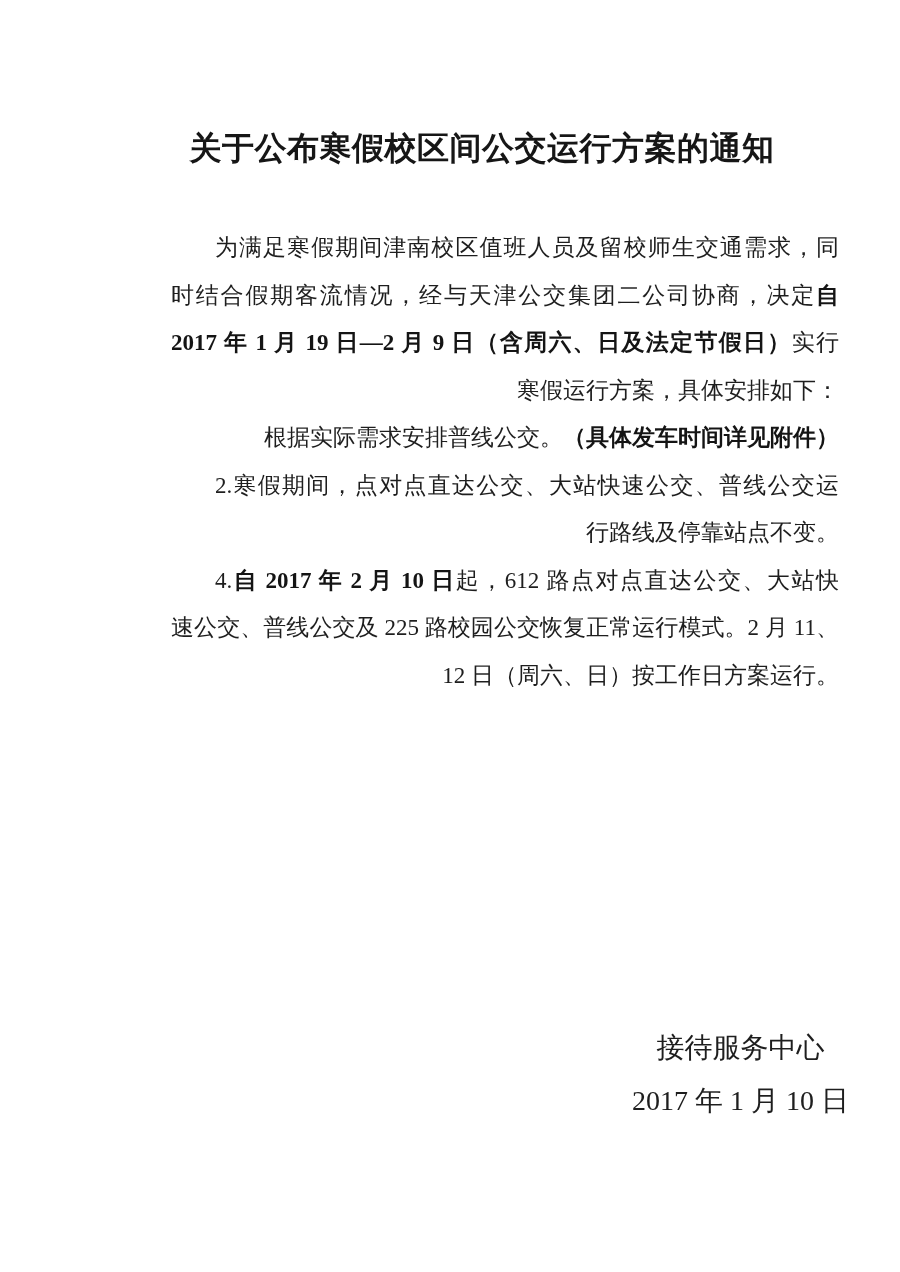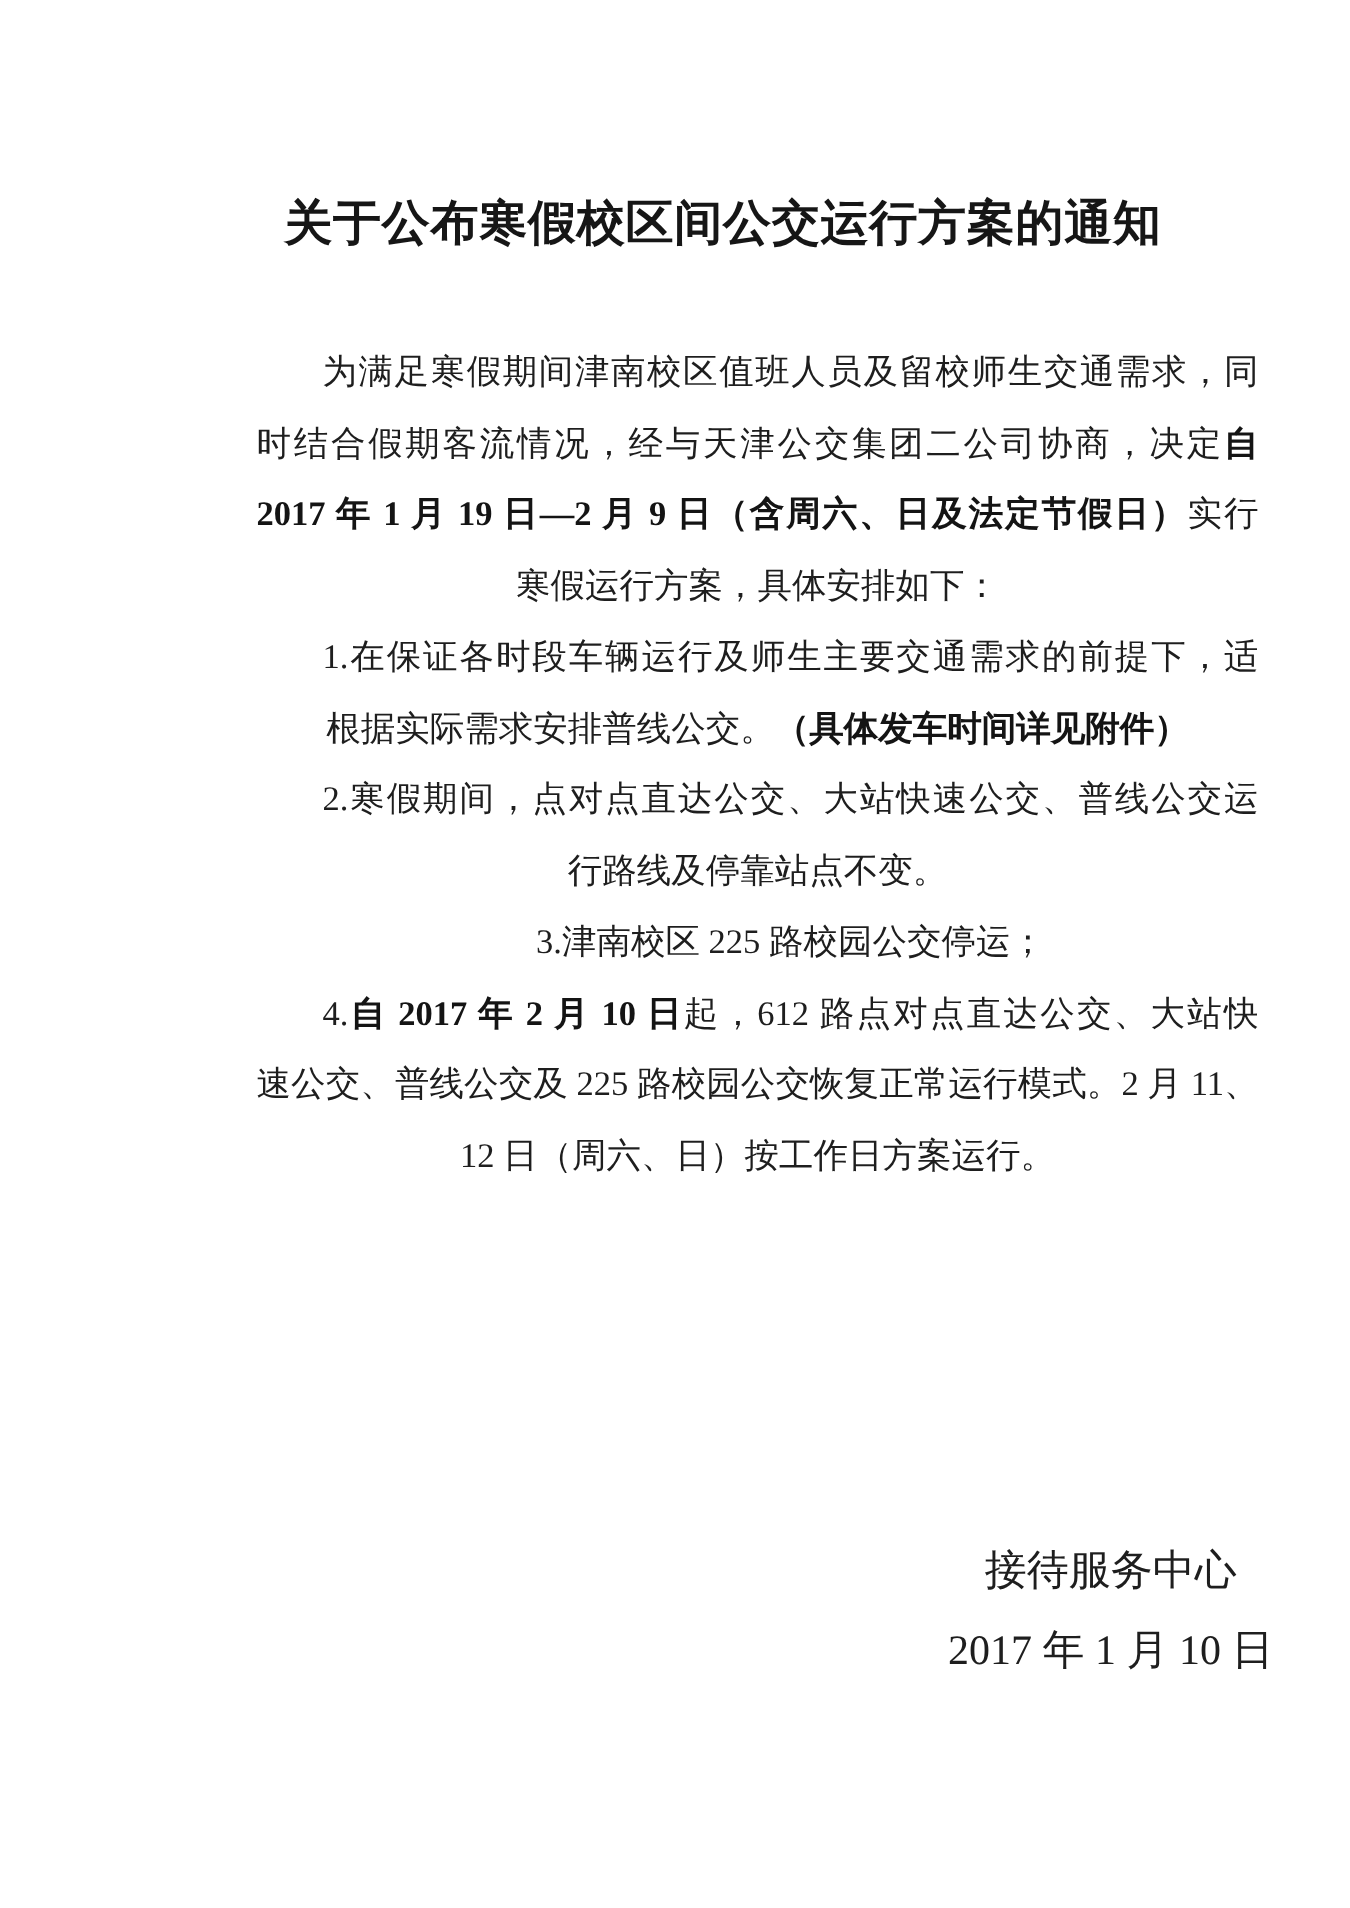--- a/index.html
+++ b/index.html
@@ -33,21 +33,21 @@
   .body-block {
     position: absolute;
     top: 224px;
     left: 123px;
     width: 668px;
     font-size: 23px;
   }
   .line {
     height: 47.5px;
     line-height: 47.5px;
-    text-align: center;
+    text-align: right;
     white-space: nowrap;
   }
   .line.fill {
     white-space: normal;
     text-align: justify;
     text-align-last: justify;
     text-justify: inter-character;
   }
   .line.indent {
     text-indent: 44px;
@@ -75,25 +75,23 @@
 
 <div class="page">
 
   <h1 class="title">关于公布寒假校区间公交运行方案的通知</h1>
 
   <div class="body-block" id="notice-body">
       <div class="line indent fill"><span>为满足寒假期间津南校区值班人员及留校师生交通需求，同</span></div>
       <div class="line fill"><span>时结合假期客流情况，经与天津公交集团二公司协商，决定</span><span class="b">自</span></div>
       <div class="line fill"><span class="b">2017 年 1 月 19 日—2 月 9 日（含周六、日及法定节假日）</span><span>实行</span></div>
       <div class="line"><span>寒假运行方案，具体安排如下：</span></div>
-      <div class="line indent fill"><span>1.在保证各时段车辆运行及师生主要交通需求的前提下，适</span></div>
       <div class="line"><span>根据实际需求安排普线公交。</span><span class="b">（具体发车时间详见附件）</span></div>
       <div class="line indent fill"><span>2.寒假期间，点对点直达公交、大站快速公交、普线公交运</span></div>
       <div class="line"><span>行路线及停靠站点不变。</span></div>
-      <div class="line indent"><span>3.津南校区 225 路校园公交停运；</span></div>
       <div class="line indent fill"><span>4.</span><span class="b">自 2017 年 2 月 10 日</span><span>起，612 路点对点直达公交、大站快</span></div>
       <div class="line fill"><span>速公交、普线公交及 225 路校园公交恢复正常运行模式。2 月 11、</span></div>
       <div class="line"><span>12 日（周六、日）按工作日方案运行。</span></div>
     </div>
 
   <div class="signature">
     <div class="sig-line">接待服务中心</div>
     <div class="sig-line">2017 年 1 月 10 日</div>
   </div>
 

